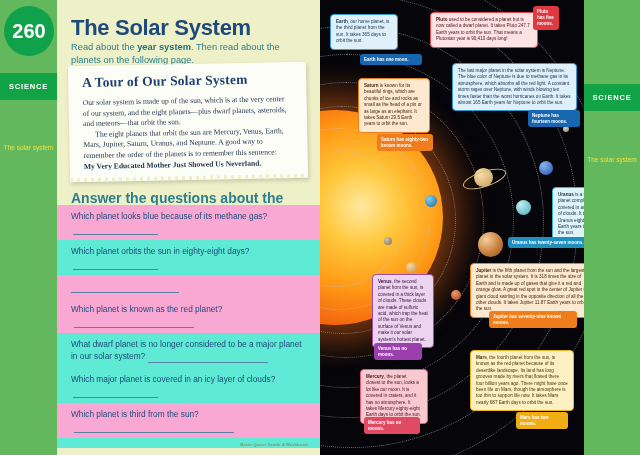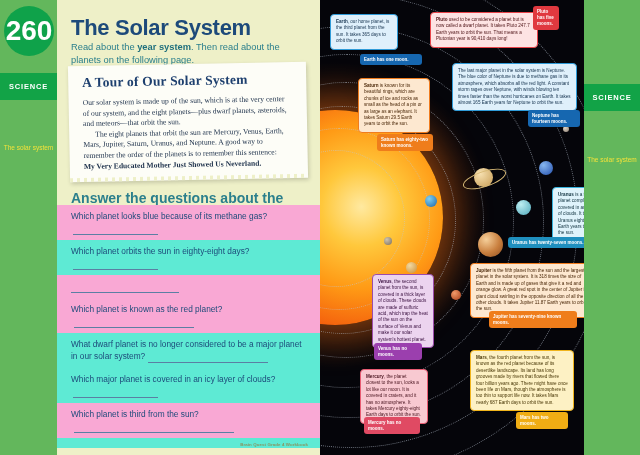--- a/index.html
+++ b/index.html
@@ -25,21 +25,21 @@
     display:flex;align-items:center;justify-content:center;
     font-size:7.5px;font-weight:bold;letter-spacing:.8px;
   }
   .rail-note-l{
     position:absolute;left:0;top:143px;width:57px;
     color:#f2e23a;font-size:6.5px;line-height:9px;text-align:center;
   }
   .page-circle{
     position:absolute;width:50px;height:50px;border-radius:50%;
     background:#0fa24a;color:#fff;display:flex;align-items:center;
-    justify-content:center;font-size:28px;font-weight:bold;
+    justify-content:center;font-size:20px;font-weight:bold;
   }
   .circle-l{left:4px;top:6px;}
   .circle-r{right:5px;top:6px;}
 
   .lp-title{
     position:absolute;left:71px;top:15px;
     font-size:22px;font-weight:bold;color:#1d4a7a;letter-spacing:-.3px;
   }
   .lp-sub{
     position:absolute;left:71px;top:41px;width:230px;

